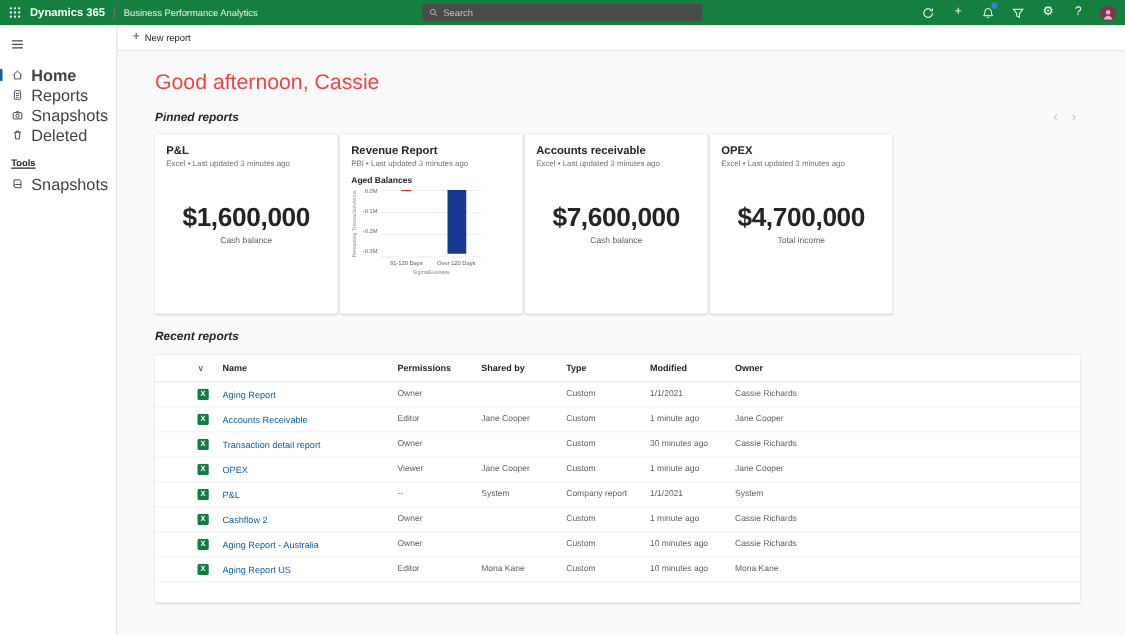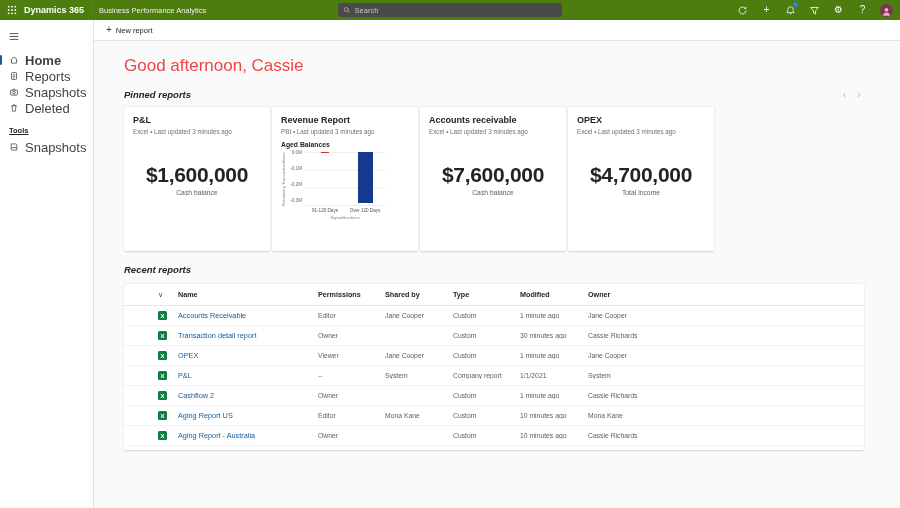--- a/index.html
+++ b/index.html
@@ -1,20 +1,20 @@
 <!DOCTYPE html>
 <html><head>
 <meta charset="utf-8">
 <style>
   * { margin:0; padding:0; box-sizing:border-box; }
   html,body { width:900px; height:508px; }
   body { font-family:"Liberation Sans","DejaVu Sans",sans-serif; background:#fafafa; overflow:hidden; position:relative; color:#242424; }
 
   
-  .topbar { position:absolute; top:0; left:0; width:900px; height:20px; background:#4d7c0f; display:flex; align-items:center; color:#fff; z-index:10; }
+  .topbar { position:absolute; top:0; left:0; width:900px; height:20px; background:#15803d; display:flex; align-items:center; color:#fff; z-index:10; }
   .waffle { width:24px; height:20px; display:flex; align-items:center; justify-content:center; cursor:pointer; }
   .brand { font-size:9px; font-weight:700; white-space:nowrap; margin-right:7px; }
   .top-divider { width:1px; height:10px; background:#6f6f6f; margin-right:7px; }
   .appname { font-size:7.5px; color:#f0f0f0; white-space:nowrap; }
   .searchbox { position:absolute; left:50%; transform:translateX(-50%); top:3px; width:224px; height:14px; background:#4a4a4a; border-radius:2px; display:flex; align-items:center; padding:0 5px; gap:4px; }
   .searchbox input { background:transparent; border:none; outline:none; color:#e0e0e0; font-size:7.5px; width:100%; font-family:inherit; }
   .searchbox input::placeholder { color:#c8c8c8; }
   .top-right { margin-left:auto; display:flex; align-items:center; gap:11px; padding-right:7px; }
   .tr-icon { width:13px; height:13px; display:flex; align-items:center; justify-content:center; position:relative; cursor:pointer; font-size:10px; color:#fff; line-height:1; }
   .badge-dot { position:absolute; top:-2px; right:-1px; width:5px; height:5px; border-radius:50%; background:#2b88d8; }
@@ -57,21 +57,21 @@
   .chart-yticks { display:flex; flex-direction:column; justify-content:space-between; font-size:4.6px; color:#666; width:17px; text-align:right; padding-right:3px; transform:translateY(-2px); }
   .chart-plot { width:80px; height:54px; position:relative; border-bottom:1px solid #efefef; background-image:linear-gradient(to bottom,#efefef 1px,transparent 1px); background-size:100% 17.6px; display:flex; }
   .chart-slot { flex:1; display:flex; justify-content:center; align-items:flex-start; }
   .chart-bar[data-chart-bar="0"] { width:8px; }
   .chart-bar[data-chart-bar="1"] { width:15px; }
   .chart-xlabels { display:flex; width:80px; margin-left:24px; margin-top:2px; }
   .chart-xlabels span { flex:1; text-align:center; font-size:4.6px; color:#555; line-height:1.2; }
   .chart-xcaption { width:80px; margin-left:24px; text-align:center; font-size:4.3px; color:#888; margin-top:1.5px; }
 
   
-  .table-card { margin-top:9px; background:#fff; border-radius:2px; box-shadow:0 0.5px 2px rgba(0,0,0,.16); width:740px; padding-bottom:4px; }
+  .table-card { margin-top:9px; background:#fff; border-radius:2px; box-shadow:0 0.5px 2px rgba(0,0,0,.16); width:740px; padding-bottom:16px; }
   .trow { display:grid; grid-template-columns:54px 140px 67px 68px 67px 68px 1fr; align-items:center; height:20px; border-bottom:1px solid #f3f3f3; }
   .trow.thead { height:22px; border-bottom:1px solid #e8e8e8; }
   .tcell { font-size:6.8px; color:#605e5c; padding-right:6px; white-space:nowrap; overflow:hidden; }
   .th { font-size:7.2px; font-weight:700; color:#242424; }
   .c-icon { padding-left:34px; }
   .caret { font-size:7px; color:#424242; }
   .xl-icon { display:inline-flex; width:9px; height:9px; background:#107c41; color:#fff; font-size:6px; font-weight:700; align-items:center; justify-content:center; border-radius:1.5px; }
   .link { color:#115ea3; font-size:7.3px; text-decoration:none; cursor:pointer; }
 </style>
 </head>
@@ -269,20 +269,31 @@
         <span class="caret">∨</span>
       </div>
       <div class="tcell th">Name</div>
       <div class="tcell th">Permissions</div>
       <div class="tcell th">Shared by</div>
       <div class="tcell th">Type</div>
       <div class="tcell th">Modified</div>
       <div class="tcell th">Owner</div>
     </div>
     <div>
+  <div class="trow">
+    <div class="tcell c-icon">
+      <span class="xl-icon">X</span>
+    </div>
+    <div class="tcell"><a class="link">Aging Report</a></div>
+    <div class="tcell">Owner</div>
+    <div class="tcell"></div>
+    <div class="tcell">Custom</div>
+    <div class="tcell">1/1/2021</div>
+    <div class="tcell">Cassie Richards</div>
+  </div>
 
   <div class="trow">
     <div class="tcell c-icon">
       <span class="xl-icon">X</span>
     </div>
     <div class="tcell"><a class="link">Accounts Receivable</a></div>
     <div class="tcell">Editor</div>
     <div class="tcell">Jane Cooper</div>
     <div class="tcell">Custom</div>
     <div class="tcell">1 minute ago</div>
@@ -335,34 +346,34 @@
     <div class="tcell"></div>
     <div class="tcell">Custom</div>
     <div class="tcell">1 minute ago</div>
     <div class="tcell">Cassie Richards</div>
   </div>
 
   <div class="trow">
     <div class="tcell c-icon">
       <span class="xl-icon">X</span>
     </div>
+    <div class="tcell"><a class="link">Aging Report - Australia</a></div>
+    <div class="tcell">Owner</div>
+    <div class="tcell"></div>
+    <div class="tcell">Custom</div>
+    <div class="tcell">10 minutes ago</div>
+    <div class="tcell">Cassie Richards</div>
+  </div>
+
+  <div class="trow">
+    <div class="tcell c-icon">
+      <span class="xl-icon">X</span>
+    </div>
     <div class="tcell"><a class="link">Aging Report US</a></div>
     <div class="tcell">Editor</div>
     <div class="tcell">Mona Kane</div>
     <div class="tcell">Custom</div>
     <div class="tcell">10 minutes ago</div>
     <div class="tcell">Mona Kane</div>
   </div>
-
-  <div class="trow">
-    <div class="tcell c-icon">
-      <span class="xl-icon">X</span>
-    </div>
-    <div class="tcell"><a class="link">Aging Report - Australia</a></div>
-    <div class="tcell">Owner</div>
-    <div class="tcell"></div>
-    <div class="tcell">Custom</div>
-    <div class="tcell">10 minutes ago</div>
-    <div class="tcell">Cassie Richards</div>
-  </div>
 </div>
   </div>
 </main>
 
 </body></html>

